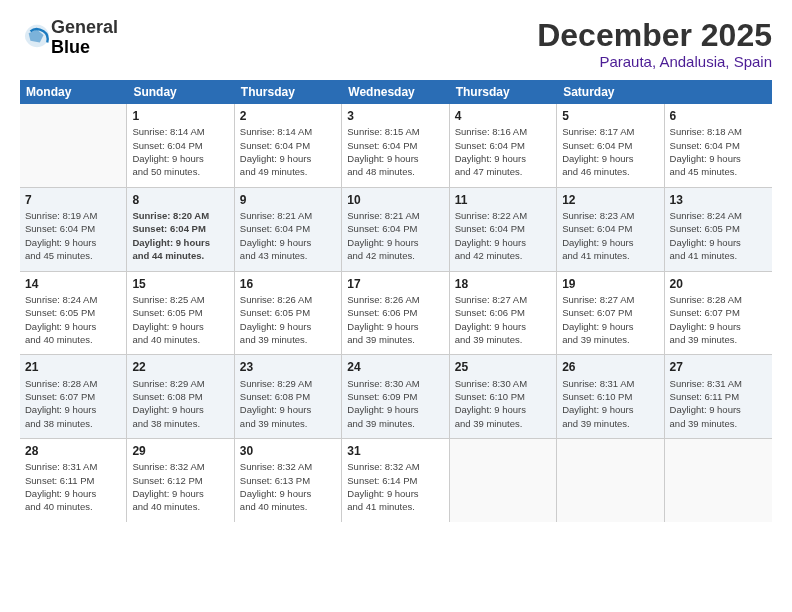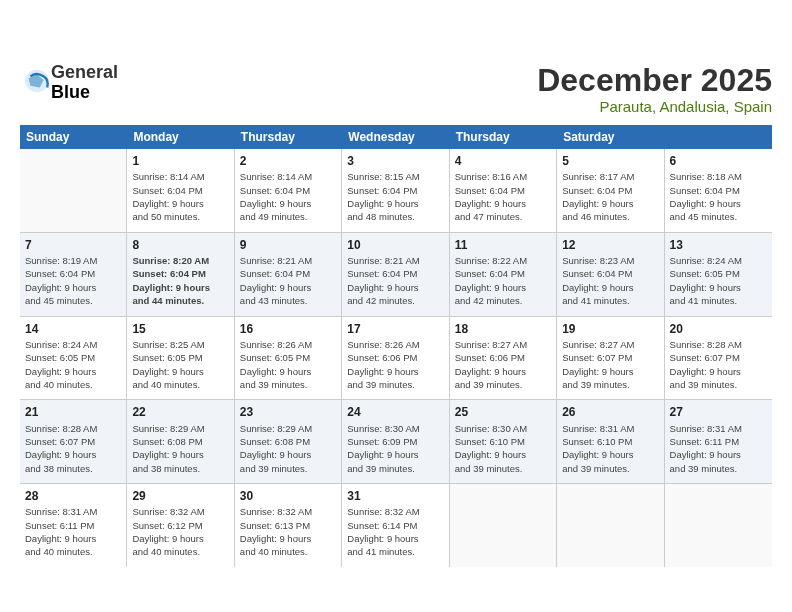--- a/index.html
+++ b/index.html
@@ -9,21 +9,20 @@
       width: 792px;
       height: 612px;
       overflow: hidden;
     }
     .page {
       width: 792px;
       height: 536px;
       padding: 18px 20px 14px 20px;
       display: flex;
       flex-direction: column;
-      margin-top: 45px;
     }
     .header {
       display: flex;
       justify-content: space-between;
       align-items: flex-start;
       margin-bottom: 10px;
     }
     .logo {
       display: flex;
       align-items: center;
@@ -44,21 +43,21 @@
       text-align: right;
     }
     .month-title {
       font-size: 32px;
       font-weight: bold;
       color: #333;
       line-height: 1.1;
     }
     .subtitle {
       font-size: 15px;
-      color: #4d7c0f;
+      color: #4c1d95;
     }
     .calendar {
       flex: 1;
       display: flex;
       flex-direction: column;
     }
     .cal-header {
       display: grid;
       grid-template-columns: repeat(7, 1fr);
       background: #2a6db5;
@@ -135,22 +134,22 @@
       </div>
     </div>
     <div class="title-area">
       <div class="month-title">December 2025</div>
       <div class="subtitle">Parauta, Andalusia, Spain</div>
     </div>
   </div>
 
   <div class="calendar">
     <div class="cal-header">
-    <div class="cal-header-cell">Sunday</div>
-        <div class="cal-header-cell">Monday</div>
+    <div class="cal-header-cell">Monday</div>
+        <div class="cal-header-cell">Sunday</div>
         <div class="cal-header-cell">Thursday</div>
         <div class="cal-header-cell">Wednesday</div>
         <div class="cal-header-cell">Thursday</div>
         <div class="cal-header-cell">Saturday</div>
       </div>
     <div class="cal-body">
     <div class="cal-row">
           <div class="cal-cell empty"></div>
           <div class="cal-cell">
             <span class="day-number">1</span>

